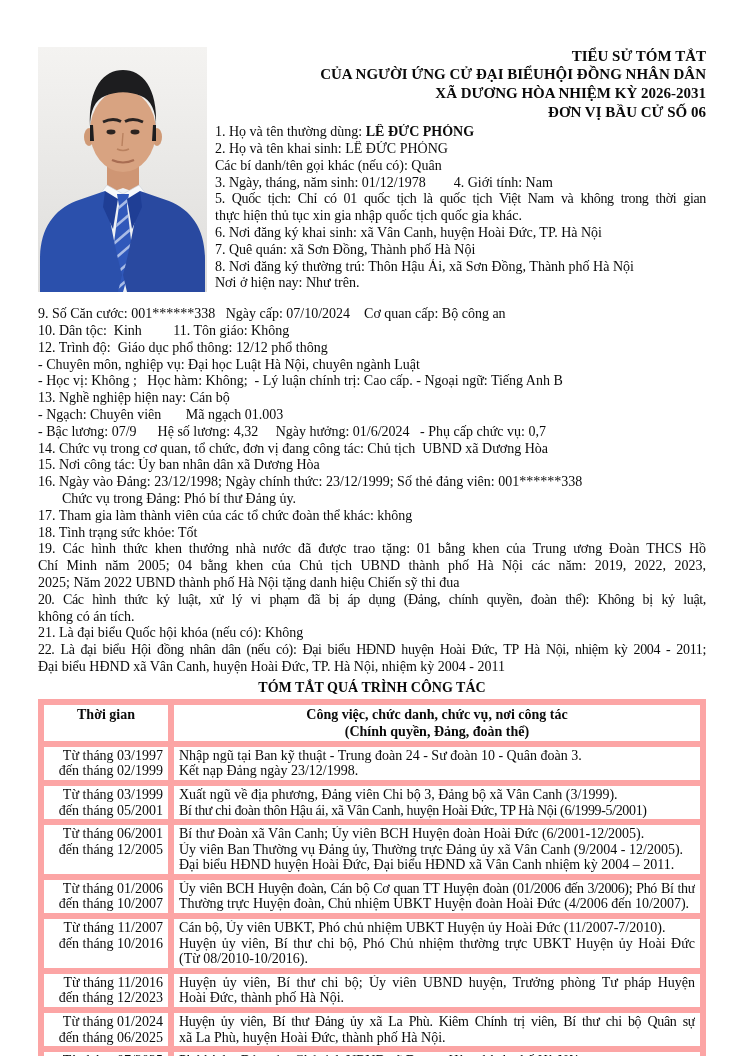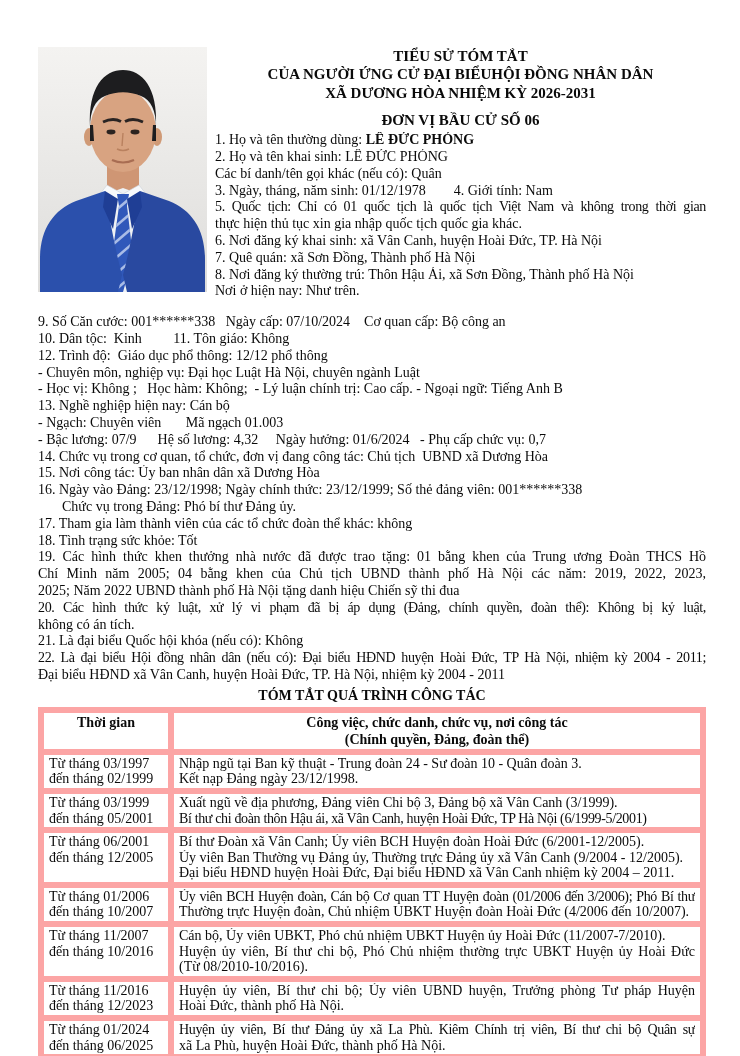--- a/index.html
+++ b/index.html
@@ -14,22 +14,22 @@
     padding:47px 34px 0 38px;
     overflow:hidden;
   }
   .photo {
     position:absolute; left:38px; top:47px;
     width:169px; height:245px; overflow:hidden;
   }
   .photo svg { display:block; width:100%; height:100%; }
 
   .upper { margin-left:177px; width:491px; overflow:hidden; }
-  .title { font-weight:bold; font-size:15px; line-height:18.4px; text-align:center; white-space:pre-wrap; }
-  .t4 { margin-top:9px; }
+  .title { font-weight:bold; font-size:15px; line-height:18.4px; text-align:right; white-space:pre-wrap; }
+  .t4 { margin-top:1px; }
   .upper .first-item { margin-top:2.6px; }
 
   .line {
     font-size:14px; line-height:16.8px; height:16.8px;
     white-space:pre-wrap; overflow:hidden;
   }
   .jl { white-space:normal; text-align:justify; text-align-last:justify; }
   .tight { letter-spacing:-0.35px; }
   .indent { padding-left:24px; }
   .b { font-weight:bold; }
@@ -42,21 +42,21 @@
   }
   table.career {
     border-collapse:collapse; width:668px; table-layout:fixed;
   }
   table.career th, table.career td {
     border:6px solid #fca5a5; vertical-align:top; padding:1px 5px;
     font-size:14px;
   }
   table.career th { font-weight:bold; line-height:17px; padding:1px 2px; }
   col.c-time { width:130px; }
-  td.time { text-align:left; }
+  td.time { text-align:right; }
   td .wl, td .tl { line-height:15.6px; height:15.6px; overflow:hidden; white-space:pre-wrap; }
   td .wl.jl, td .tl.jl { white-space:normal; }
 </style>
 </head>
 <body>
 
 <div class="page">
 
   <div class="photo">
     <svg viewBox="0 0 169 245" preserveAspectRatio="none">

